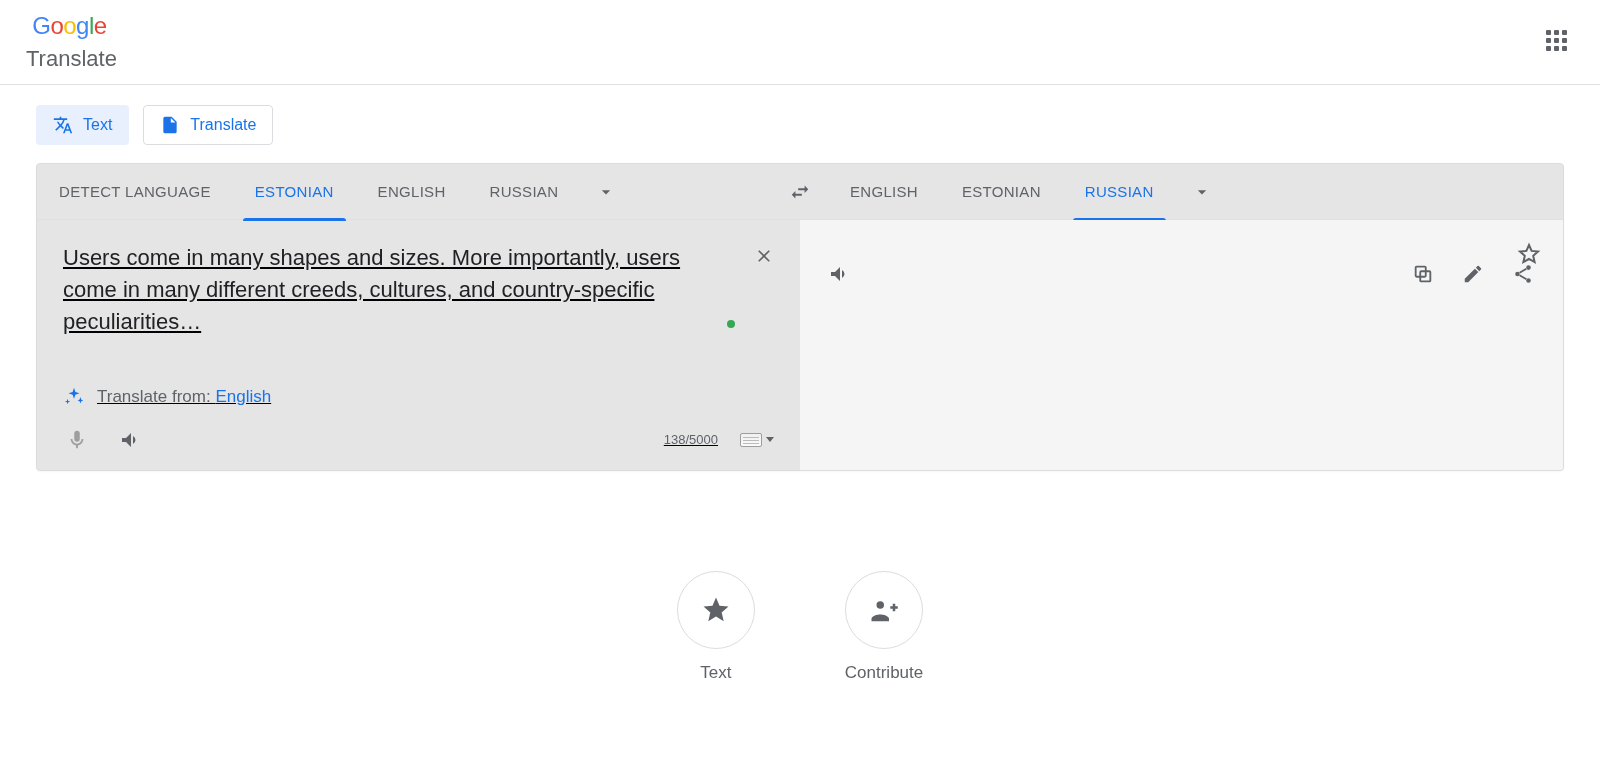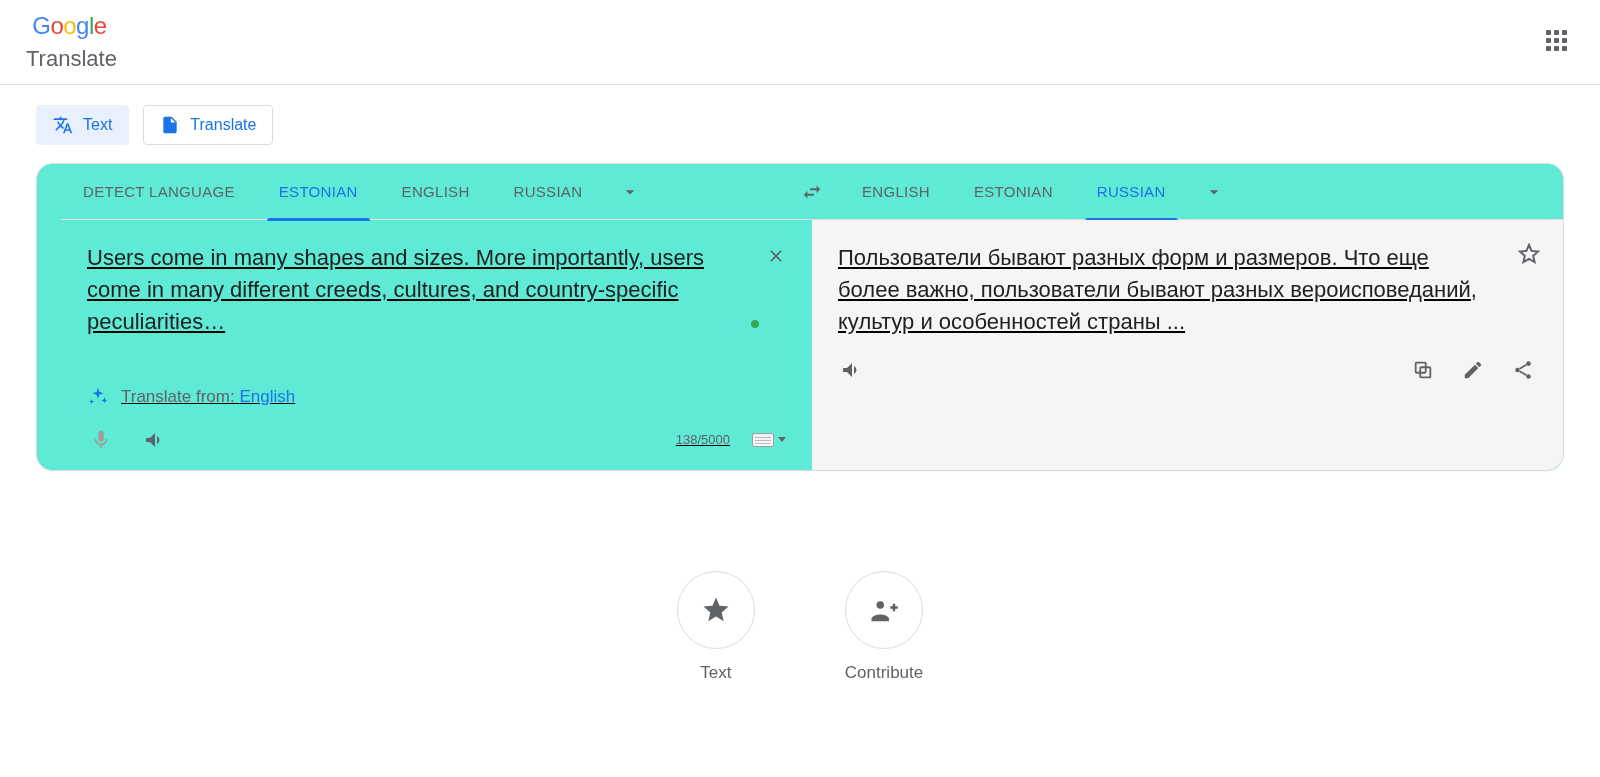--- a/index.html
+++ b/index.html
@@ -29,22 +29,22 @@
     display:flex; align-items:center; gap:10px; padding:9px 16px;
     border-radius:4px; font-size:16px; font-weight:500; cursor:pointer;
     border:1px solid transparent;
   }
   .mode-btn.active{ background:#e8f0fe; color:#1a73e8; }
   .mode-btn.inactive{ background:#fff; border:1px solid #dadce0; color:#1a73e8;}
   .mode-icon{ width:20px;height:20px; }
 
   
   .card{
-    background:#5eead4; border:1px solid #dadce0; border-radius:17px;
-    box-shadow:0 1px 2px rgba(0,0,0,0.04); overflow:hidden;padding-left:24px;
+    background:#e5e5e5; border:1px solid #dadce0; border-radius:4px;
+    box-shadow:0 1px 2px rgba(0,0,0,0.04); overflow:hidden;
   }
 
   .lang-bar{
     display:flex; align-items:stretch; border-bottom:1px solid #e0e0e0; height:56px;
   }
   .lang-half{ flex:1; display:flex; align-items:center; position:relative; }
   .lang-tab{
     padding:0 22px; height:56px; display:flex; align-items:center;
     font-size:15px; font-weight:500; color:#5f6368; letter-spacing:0.3px;
     text-transform:uppercase; cursor:pointer; position:relative;
@@ -224,21 +224,20 @@
             <span class="char-count">138/5000</span>
             <div class="kbd-select">
               <div class="kbd-rect"></div>
               <div class="tri-down"></div>
             </div>
           </div>
         </div>
       </div>
 
       <div class="pane output">
-        <div class="source-text" style="padding-right:48px">Пользователи бывают разных форм и размеров. Что еще более важно, пользователи бывают разных вероисповеданий, культур и особенностей страны ...</div>
         <div class="star">
           <svg width="24" height="24" viewBox="0 0 24 24" fill="none" stroke="#5f6368" stroke-width="2">
               <path d="M12 3l2.6 5.9 6.4.6-4.8 4.3 1.4 6.3L12 17l-5.6 3.1 1.4-6.3L3 9.5l6.4-.6L12 3z"></path>
             </svg>
         </div>
         <div class="pane-footer">
           <div class="footer-left">
             <div class="icon-btn">
               <svg width="24" height="24" viewBox="0 0 24 24" fill="#5f6368">
                   <path d="M3 10v4h4l5 5V5L7 10H3zm13.5 2a4.5 4.5 0 00-2.5-4.03v8.05A4.5 4.5 0 0016.5 12z"></path>

